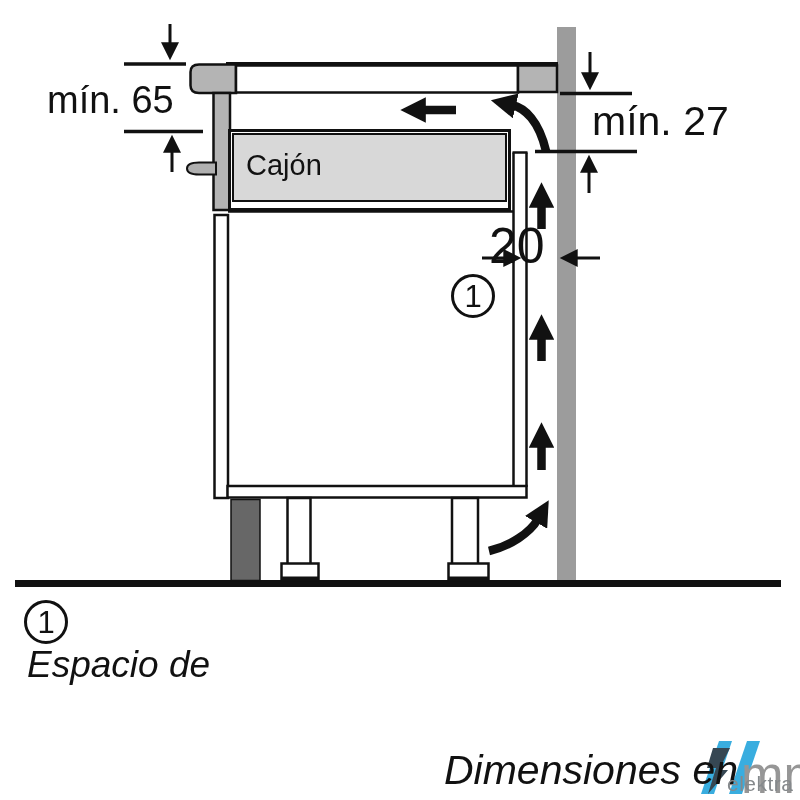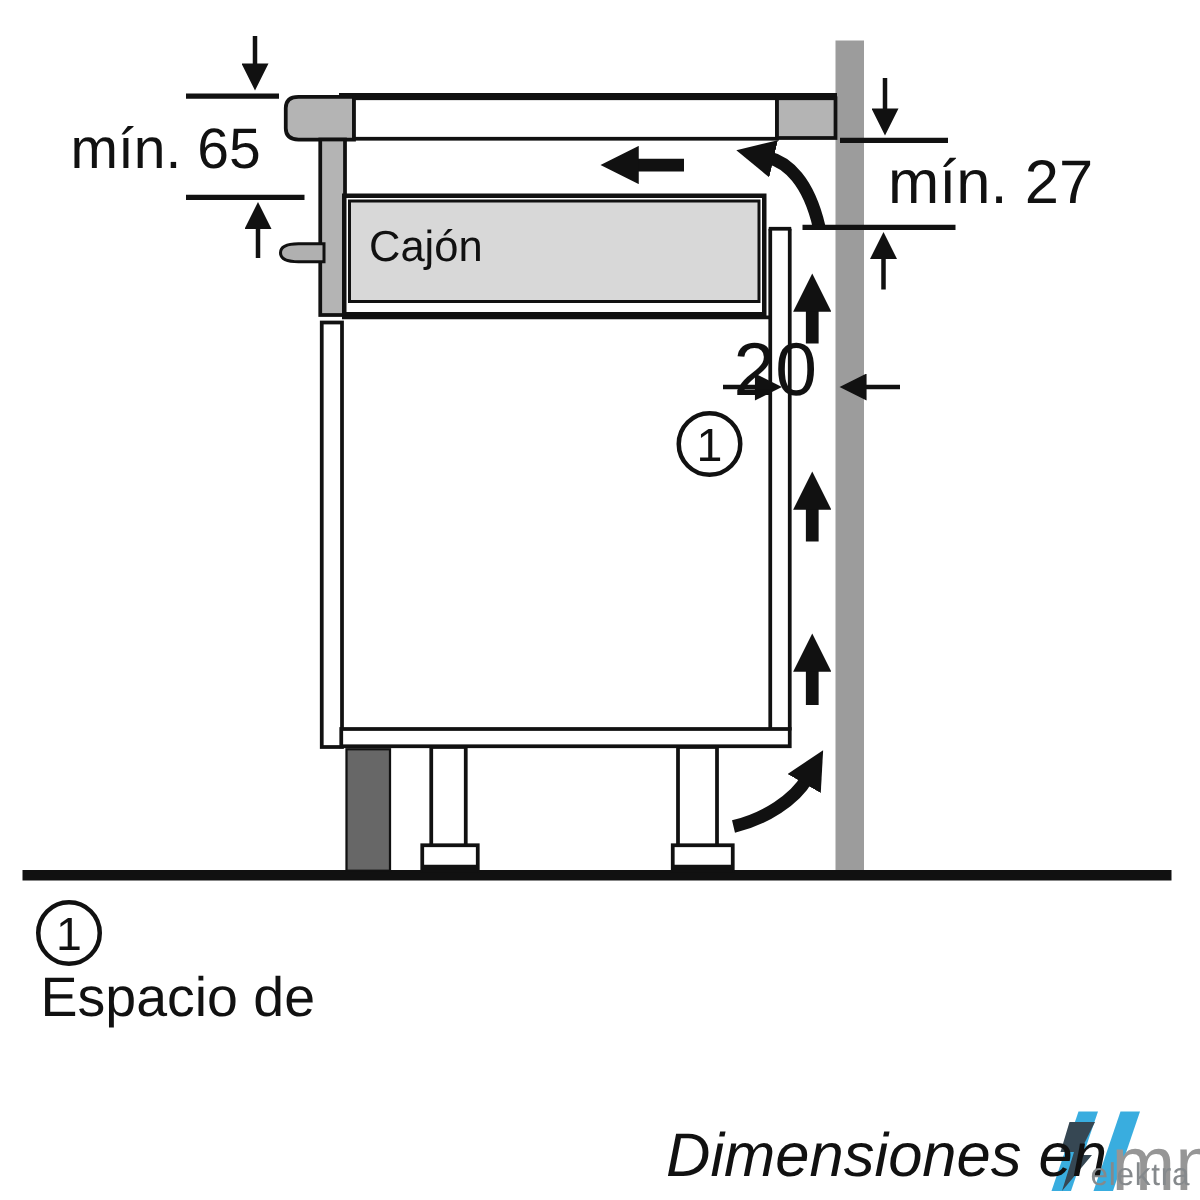--- a/index.html
+++ b/index.html
@@ -6,21 +6,21 @@
   #stage{
     position:relative;width:800px;height:800px;background:#ffffff;overflow:hidden;
     font-family:"Liberation Sans", sans-serif;color:#111;
   }
   #diagram-svg{position:absolute;left:0;top:0;width:800px;height:800px;}
   .lbl{position:absolute;white-space:nowrap;color:#111;line-height:1;}
   #lbl-min65{left:47px;top:81px;font-size:38px;}
   #lbl-min45{left:592px;top:101px;font-size:41px;}
   #lbl-20{left:454px;top:221px;font-size:50px;margin-left:35px;}
   #lbl-cajon{left:246px;top:151px;font-size:29px;}
-  #legend-line1{left:27px;top:646px;font-size:37px;}
+  #legend-line1{left:27px;top:646px;font-size:37px;font-style:italic;}
   #legend-line2{left:27px;top:688px;font-size:37px;}
   #units-prefix{left:444px;top:750px;font-size:41px;font-style:italic;}
   #units-mm{left:741px;top:750px;font-size:51px;color:#969696;}
   #watermark-text{left:727px;top:773px;font-size:21px;font-weight:normal;color:#85898c;letter-spacing:0.5px;}
   svg text.callout-num{font-family:"Liberation Sans",sans-serif;font-size:31px;fill:#111;text-anchor:middle;}
 </style>
 </head>
 <body>
 
 <div id="stage">

